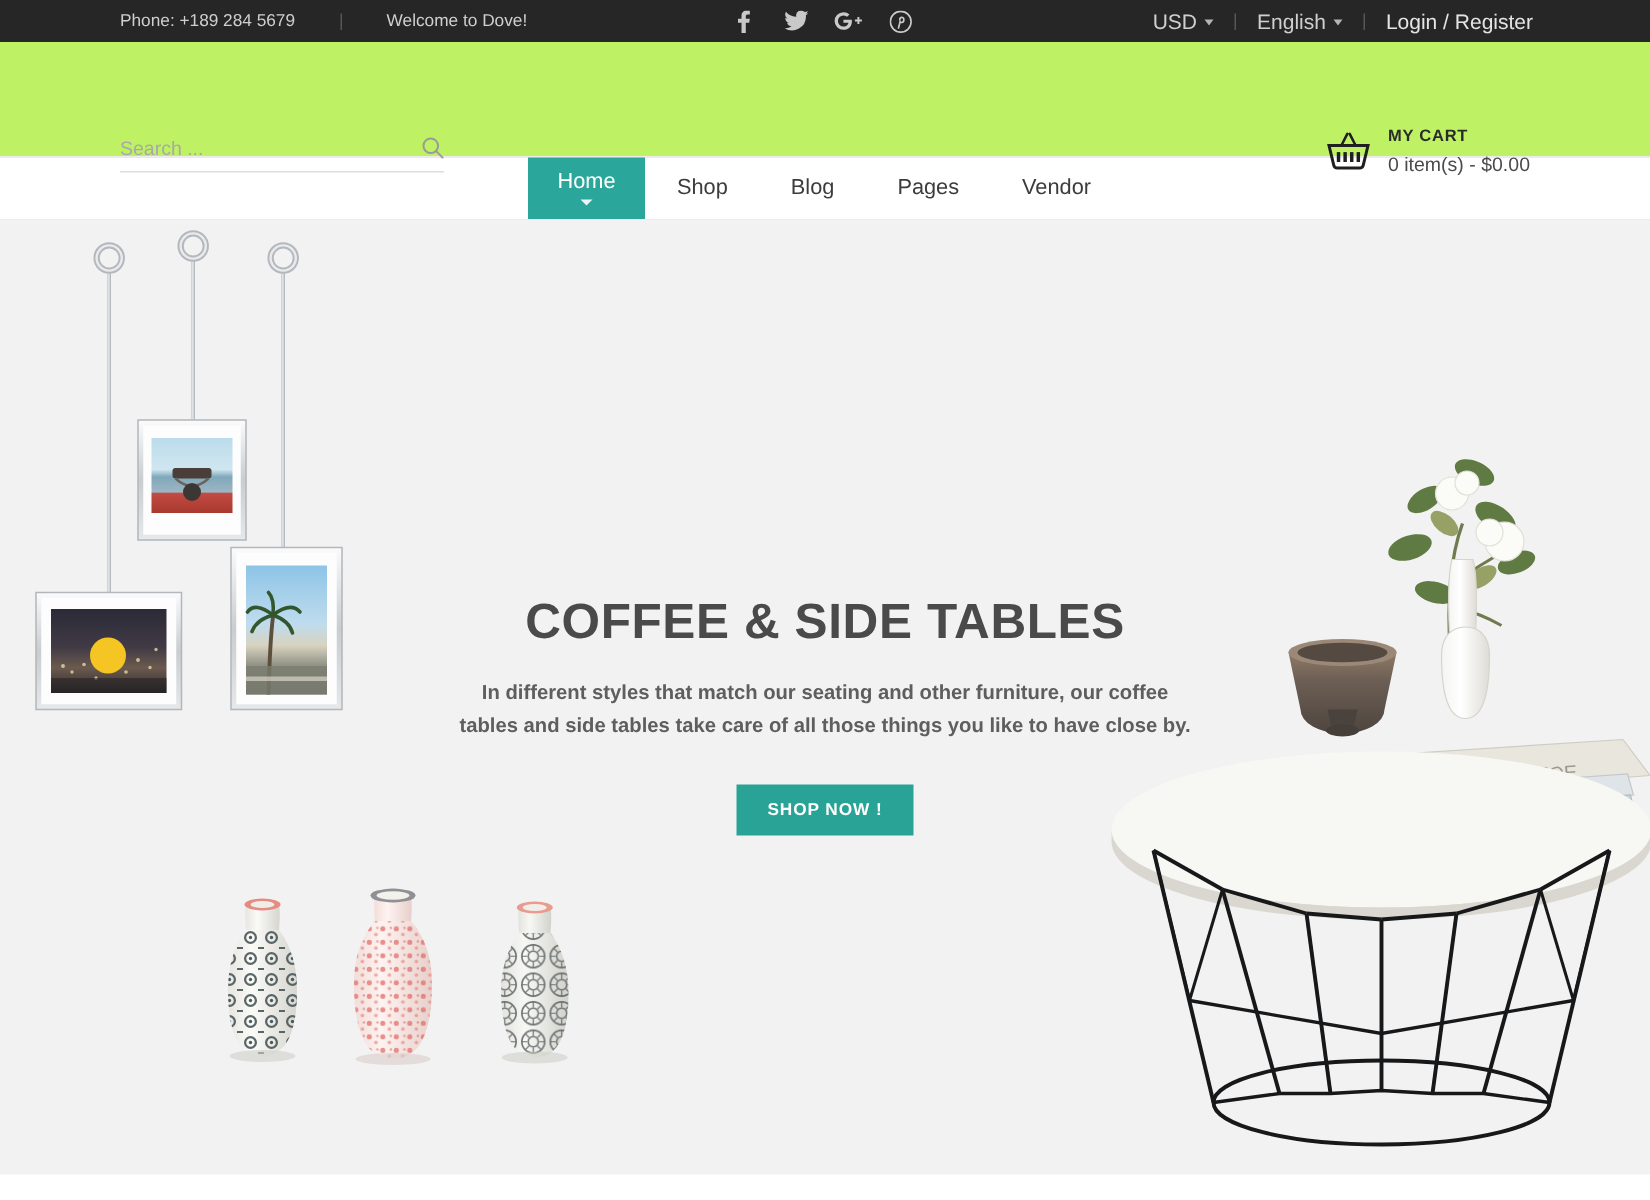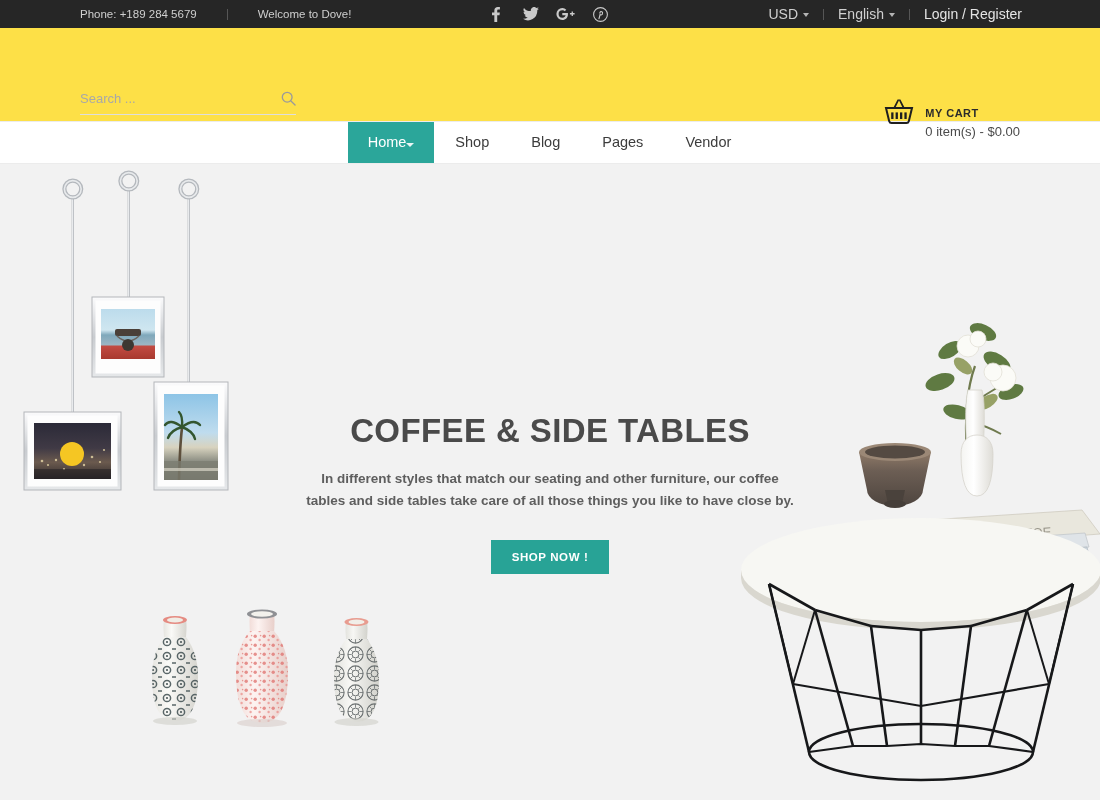--- a/index.html
+++ b/index.html
@@ -73,22 +73,22 @@
     width: 0; height: 0;
     border-left: 3.5px solid transparent;
     border-right: 3.5px solid transparent;
     border-top: 4px solid #b4b4b4;
     position: relative; top: 1px;
   }
   .tb-link { color: #e4e4e4; text-decoration: none; }
 
   
   .header {
-    height: 94px;
-    background: #fde047;
+    height: 77px;
+    background: #bef264;
     position: relative;
     border-bottom: 1px solid #ececec;
   }
   .search-wrap {
     position: absolute;
     left: 80px; top: 63px;
     width: 216px;
     border-bottom: 1px solid #dedede;
     padding-bottom: 8px;
     display: flex;
@@ -136,21 +136,21 @@
   .cart {
     position: absolute;
     right: 80px; top: 58px;
     display: flex;
     align-items: center;
     gap: 11px;
     text-decoration: none;
     cursor: pointer;
   }
   .cart-icon { width: 30px; height: 28px; display: block; color: #1f1f1f; }
-  .cart-txt { display: flex; flex-direction: column; line-height: 1; margin-top: 22px; }
+  .cart-txt { display: flex; flex-direction: column; line-height: 1; }
   .cart-title {
     font-size: 11px;
     font-weight: bold;
     color: #2b2b2b;
     letter-spacing: 0.5px;
   }
   .cart-sub {
     font-size: 13px;
     color: #4a4a4a;
     margin-top: 6px;
@@ -160,21 +160,21 @@
   .nav {
     height: 42px;
     background: #fff;
     display: flex;
     justify-content: center;
     border-bottom: 1px solid #ececec;
   }
   .nav-inner { display: flex; align-items: stretch; }
   .nav-item {
     display: flex;
-    flex-direction: row;
+    flex-direction: column;
     align-items: center;
     justify-content: center;
     padding: 0 21px;
     font-size: 14.5px;
     color: #3c3c3c;
     text-decoration: none;
     cursor: pointer;
     position: relative;
   }
   .nav-item.active {

